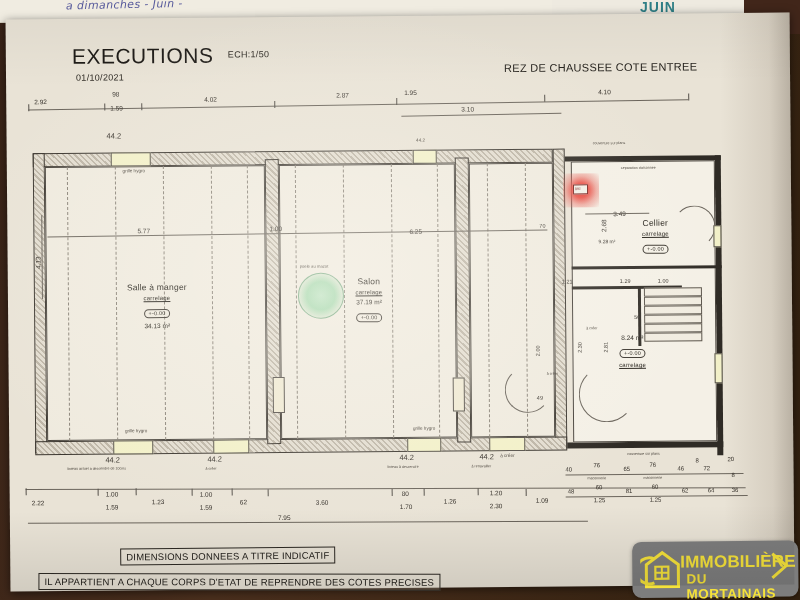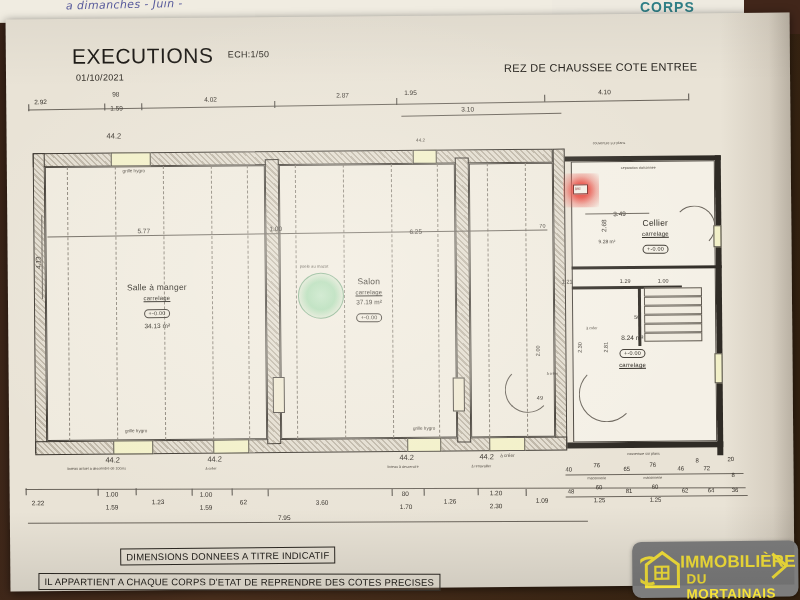--- a/index.html
+++ b/index.html
@@ -118,21 +118,21 @@
 
   <div id="behind-left"></div>
   <div id="hand-note">a dimanches - Juin -</div>
   <div id="calendar-strip"></div>
   <div id="cal-bar1"></div>
   <div id="cal-bar2">
     <span class="cb-txt">Vos rendez-vous</span>
   </div>
   <div id="cal-chip"></div>
   <div id="cal-chip2"></div>
-  <div id="cal-month">CORPS</div>
+  <div id="cal-month">JUIN</div>
   <div id="behind-dark"></div>
 
   <div id="sheet">
 
     <div id="title">EXECUTIONS</div>
     <div id="scale">ECH:1/50</div>
     <div id="date">01/10/2021</div>
     <div id="subtitle">REZ DE CHAUSSEE COTE ENTREE</div>
 
     <div class="dimline" style="left:22px;top:88px;width:660px;transform:rotate(-.4deg);"></div>

